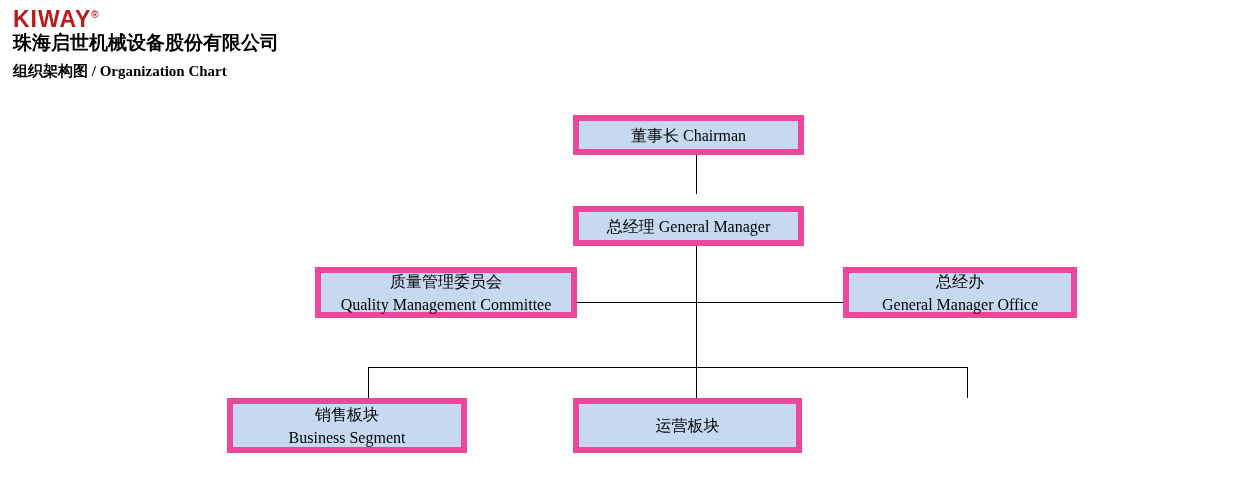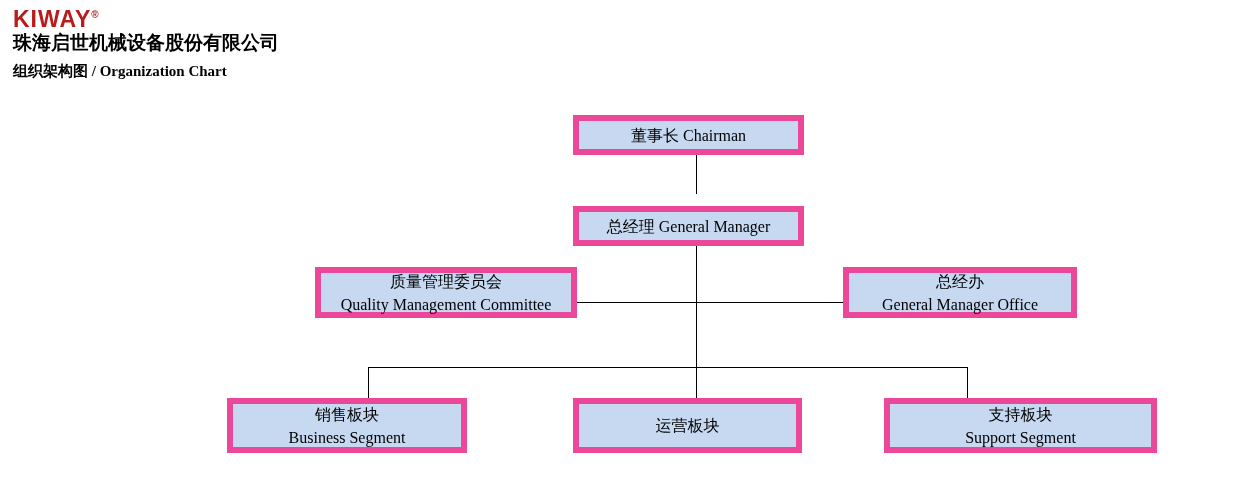--- a/index.html
+++ b/index.html
@@ -113,18 +113,14 @@
 
   <div class="node" style="left:227px; top:398px; width:240px; height:55px;">
     <div class="node-line">销售板块</div>
     <div class="node-line">Business Segment</div>
   </div>
 
   <div class="node" style="left:573px; top:398px; width:229px; height:55px;">
     <div class="node-line">运营板块</div>
   </div>
 
-  <div class="node" style="left:884px; top:398px; width:273px; height:55px;">
-    <div class="node-line">支持板块</div>
-    <div class="node-line">Support Segment</div>
-  </div>
 
 </div>
 
 </body></html>

